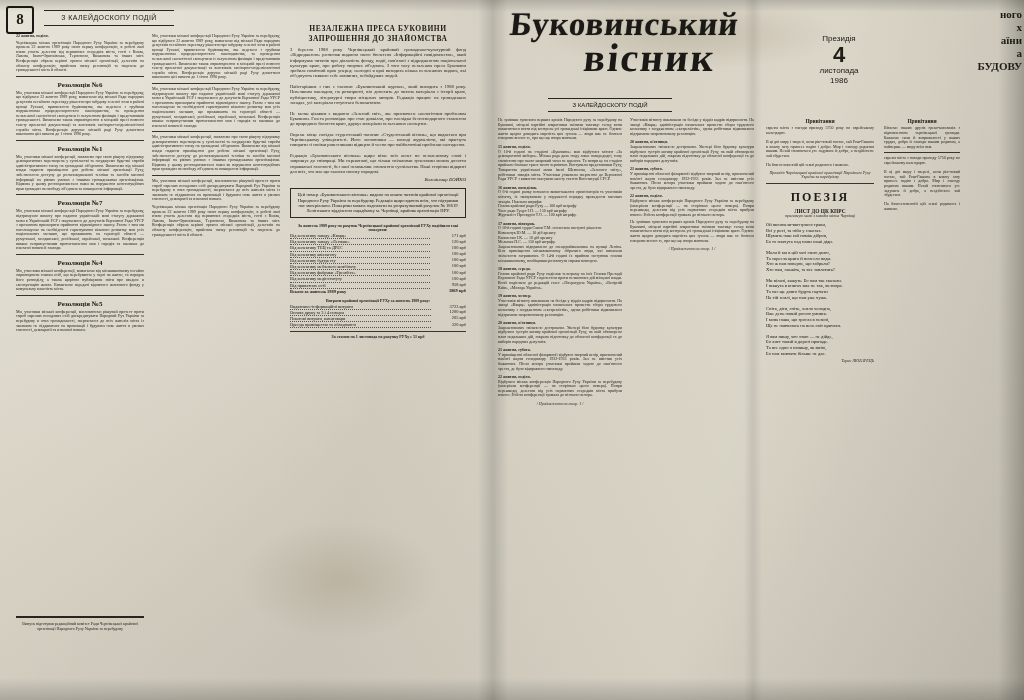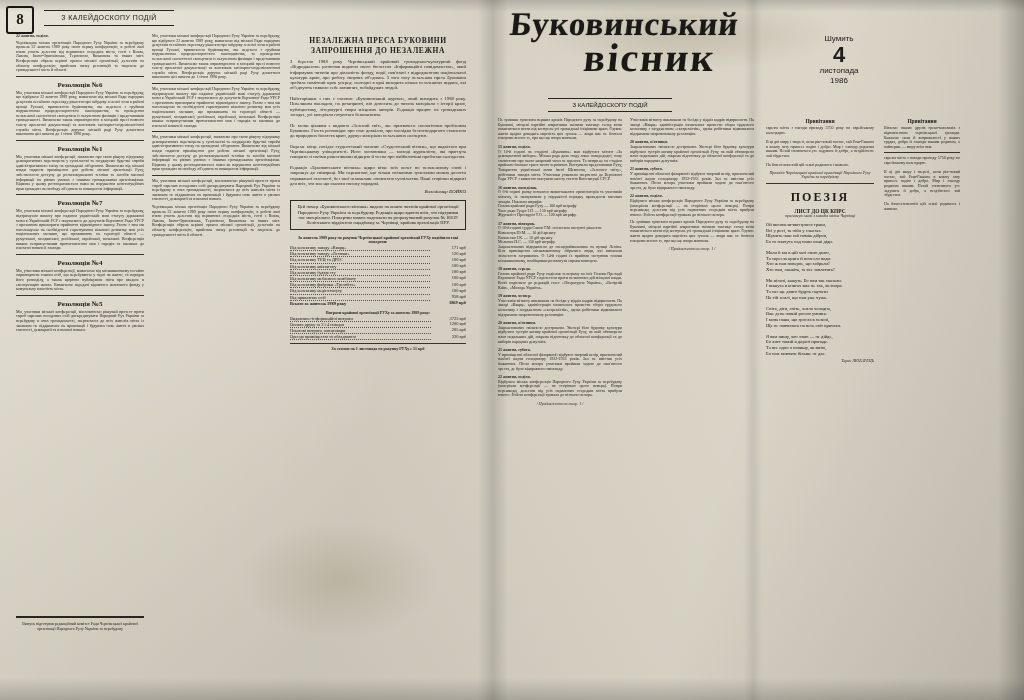--- a/index.html
+++ b/index.html
@@ -160,23 +160,23 @@
     <div class="tinytext">Ми, учасники міської конференції Народного Руху України за перебудову, що відбулася 22 жовтня 1989 року, вимагаємо від міської Ради народних депутатів негайного перегляду рішення про забудову зеленої зони в районі вулиці Руської, припинення будівництва, яке ведеться з грубими порушеннями природоохоронного законодавства, та проведення незалежної екологічної експертизи із залученням фахівців і представників громадськості. Вимагаємо також оприлюднення в місцевій пресі повного тексту проектної документації та висновків санітарно-епідеміологічної служби міста. Конференція доручає міській раді Руху домогтися виконання цієї вимоги до 1 січня 1990 року.</div>
     <hr class="hr-thin">
     <div class="tinytext">Ми, учасники міської конференції Народного Руху України за перебудову, підтримуємо вимогу про надання українській мові статусу державної мови в Українській РСР і звертаємося до депутатів Верховної Ради УРСР з проханням прискорити прийняття відповідного закону. Разом з тим ми наголошуємо на необхідності гарантування вільного розвитку мов усіх національних меншин, що проживають на території області — румунської, молдавської, російської, єврейської, польської. Конференція вважає неприпустимим протиставлення мов і народів та закликає до взаємної поваги й злагоди.</div>
     <hr class="hr-thin">
     <div class="tinytext">Ми, учасники міської конференції, заявляємо про свою рішучу підтримку демократичних перетворень у суспільстві та засуджуємо будь-які спроби адміністративного тиску на громадські об'єднання. Вимагаємо від міської влади надання приміщення для роботи міської організації Руху, забезпечення доступу до розмножувальної техніки та засобів масової інформації на рівних умовах з іншими громадськими організаціями. Відмова у цьому розглядатиметься нами як порушення конституційних прав громадян на свободу об'єднань та поширення інформації.</div>
     <hr class="hr-thin">
     <div class="tinytext">Ми, учасники міської конференції, висловлюємо рішучий протест проти спроб окремих посадових осіб дискредитувати Народний Рух України за перебудову в очах громадськості, звертаємося до всіх жителів міста із закликом не піддаватися на провокації і будувати нове життя в умовах гласності, демократії та взаємної поваги.</div>
     <div class="tinytext" style="margin-top:3px;">Чернівецька міська організація Народного Руху України за перебудову провела 22 жовтня 1989 року свою першу конференцію, в роботі якої взяли участь делегати від первинних осередків міста, гості з Києва, Львова, Івано-Франківська, Тернополя, Кишинева та інших міст. Конференція обрала керівні органи міської організації, делегатів на обласну конференцію, прийняла низку резолюцій та звернень до громадськості міста й області.</div>
   </div>
 
-  <div class="col" style="left:290px;top:36px;width:176px;">
+  <div class="col" style="left:290px;top:24px;width:176px;">
     <div class="mid-head">НЕЗАЛЕЖНА ПРЕСА БУКОВИНИ</div>
-    <div class="mid-head" style="margin-bottom:3px;">ЗАПРОШЕННЯ ДО НЕЗАЛЕЖНА</div>
+    <div class="mid-head" style="margin-bottom:3px;">ЗАПРОШЕННЯ ДО ЗНАЙОМСТВА</div>
     <div class="tinytext tiny5" style="white-space:pre-line;">З березня 1988 року Чернівецький крайовий громадсько-культурний фонд «Відродження» розпочав видання свого бюлетеня «Інформаційні повідомлення», який інформував читачів про діяльність фонду, події, пов'язані з відродженням національної культури краю, про роботу творчих об'єднань. З того часу незалежна преса Буковини зробила помітний крок уперед: сьогодні в краї виходить кілька незалежних видань, які об'єднують навколо себе активних, небайдужих людей.
 
 Найстарішим з них є часопис «Буковинський журнал», який виходить з 1988 року. Невеликим накладом, на ротапринті, він доносить до читача матеріали з історії краю, публіцистику, літературні твори місцевих авторів. Редакція працює на громадських засадах, усі матеріали готуються безкоштовно.
 
 Не менш цікавим є видання «Зелений світ», яке присвячене екологічним проблемам Буковини. Газета розповідає про стан довкілля, про наслідки безгосподарного ставлення до природних багатств краю, друкує матеріали незалежних експертиз.
 
 Окреме місце посідає студентський часопис «Студентський вісник», що видається при Чернівецькому університеті. Його засновники — молоді журналісти, які прагнуть говорити зі своїми ровесниками відверто й чесно про найболючіші проблеми сьогодення.
 
 Редакція «Буковинського вісника» щиро вітає всіх колег по незалежному слові і запрошує до співпраці. Ми переконані, що тільки спільними зусиллями можна досягти справжньої гласності, без якої неможливе оновлення суспільства. Наші сторінки відкриті для всіх, хто має що сказати своєму народові.</div>
     <div class="sign">Володимир БОЙКО</div>
@@ -251,28 +251,35 @@
       </tbody>
     </table>
     <hr class="hr-thin">
     <div class="tinytext center b">За станом на 1 листопада на рахунку РУХу є 51 крб</div>
   </div>
 
   <div class="masthead">
     <div class="mast-title">Буковинський</div>
     <div class="mast-title2">вісник</div>
     <div class="mast-meta">
-      <div>Шумить</div>
+      <div>Президія</div>
       <div class="mast-num">4</div>
       <div>листопада</div>
       <div>1986</div>
     </div>
   </div>
   <div class="mast-rubric">З КАЛЕЙДОСКОПУ ПОДІЙ</div>
 
+  <div class="edgewords">
+    <div>ного</div>
+    <div>х</div>
+    <div>аїни</div>
+    <div>а</div>
+    <div>БУДОВУ</div>
+  </div>
 
   <div class="col" style="left:498px;top:118px;width:124px;">
     <div class="tinytext">Не зумівши зупинити перших кроків Народного руху за перебудову на Буковині, місцеві партійні апаратники змінили тактику: тепер вони намагаються взяти під контроль усі громадські ініціативи краю. Одначе життя щодня доводить марність цих зусиль — люди вже не бояться говорити вголос те, про що ще вчора мовчали.</div>
     <div class="tinytext b" style="margin-top:4px;">15 жовтня, неділя.</div>
     <div class="tinytext" style="white-space:pre-line;">О 10-й годині на стадіоні «Буковина» мав відбутися мітинг «За демократичні вибори». Міська рада дала згоду лише напередодні, тому сповістити про нього широкий загал не вдалося. Та попри це на стадіон прийшло близько трьох тисяч чернівчан. Виступили представники Руху, Товариства української мови імені Шевченка, «Зеленого світу», робітники заводів міста. Учасники ухвалили звернення до Верховної Ради УРСР з вимогою скасувати шосту статтю Конституції СРСР.</div>
     <div class="tinytext b" style="margin-top:4px;">16 жовтня, понеділок.</div>
     <div class="tinytext" style="white-space:pre-line;">О 6-й годині ранку почалося вивантаження організаторів та учасників мітингу, їх звинуватили у порушенні порядку проведення масових заходів. Наклали штрафи:
 Голова крайової ради Руху — 100 крб штрафу
 Член ради Гуцул І.П. — 150 крб штрафу
 Журналіст Проскурін Т.О. — 100 крб штрафу.</div>

